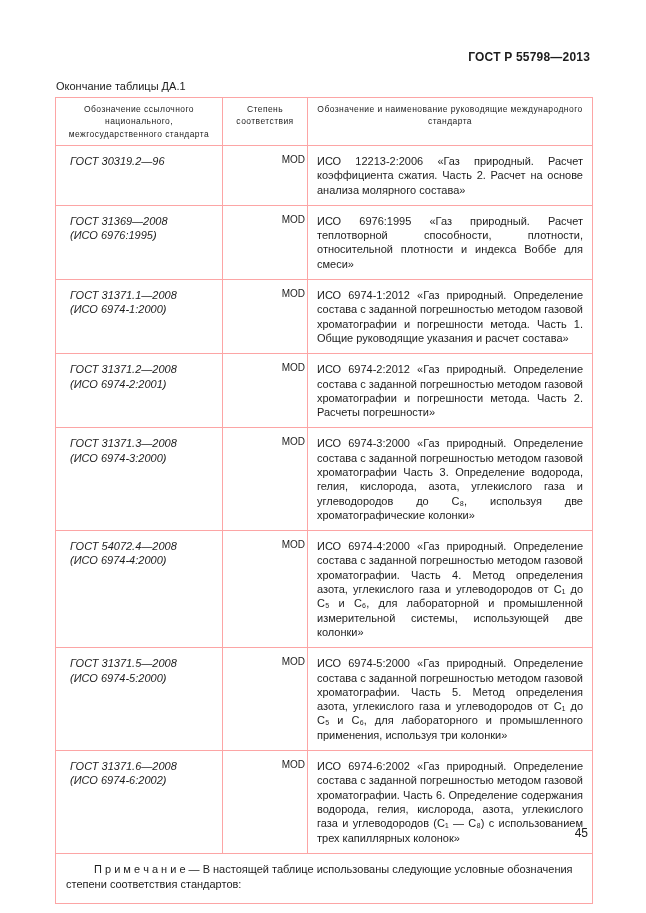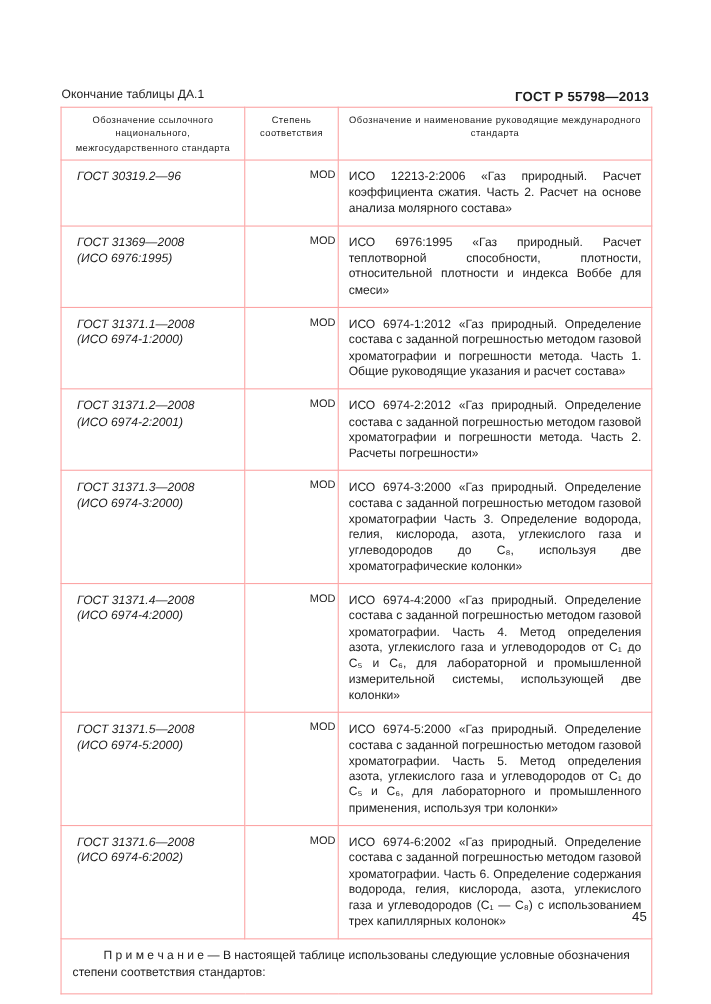--- a/index.html
+++ b/index.html
@@ -16,21 +16,20 @@
     color: #1c1c1c;
     overflow: hidden;
   }
   .doc-header {
     position: absolute;
     top: 50px;
     right: 56px;
     font-size: 12px;
     font-weight: bold;
     letter-spacing: 0.2px;
-    margin-top: 31px;
   }
   .table-caption {
     position: absolute;
     top: 80px;
     left: 56px;
     font-size: 11px;
   }
   table.std-table {
     position: absolute;
     top: 97px;
@@ -135,21 +134,21 @@
         <td class="cell-degree">MOD</td>
         <td class="cell-international">ИСО 6974-2:2012 «Газ природный. Определение состава с заданной погрешностью методом газовой хроматографии и погрешности метода. Часть 2. Расчеты погрешности»</td>
       </tr>
       <tr>
         <td class="cell-national">ГОСТ 31371.3—2008
 (ИСО 6974-3:2000)</td>
         <td class="cell-degree">MOD</td>
         <td class="cell-international">ИСО 6974-3:2000 «Газ природный. Определение состава с заданной погрешностью методом газовой хроматографии Часть 3. Определение водорода, гелия, кислорода, азота, углекислого газа и углеводородов до С₈, используя две хроматографические колонки»</td>
       </tr>
       <tr>
-        <td class="cell-national">ГОСТ 31371.4—2008
+        <td class="cell-national">ГОСТ 54072.4—2008
 (ИСО 6974-4:2000)</td>
         <td class="cell-degree">MOD</td>
         <td class="cell-international">ИСО 6974-4:2000 «Газ природный. Определение состава с заданной погрешностью методом газовой хроматографии. Часть 4. Метод определения азота, углекислого газа и углеводородов от С₁ до С₅ и С₆, для лабораторной и промышленной измерительной системы, использующей две колонки»</td>
       </tr>
       <tr>
         <td class="cell-national">ГОСТ 31371.5—2008
 (ИСО 6974-5:2000)</td>
         <td class="cell-degree">MOD</td>
         <td class="cell-international">ИСО 6974-5:2000 «Газ природный. Определение состава с заданной погрешностью методом газовой хроматографии. Часть 5. Метод определения азота, углекислого газа и углеводородов от С₁ до С₅ и С₆, для лабораторного и промышленного применения, используя три колонки»</td>
       </tr>

